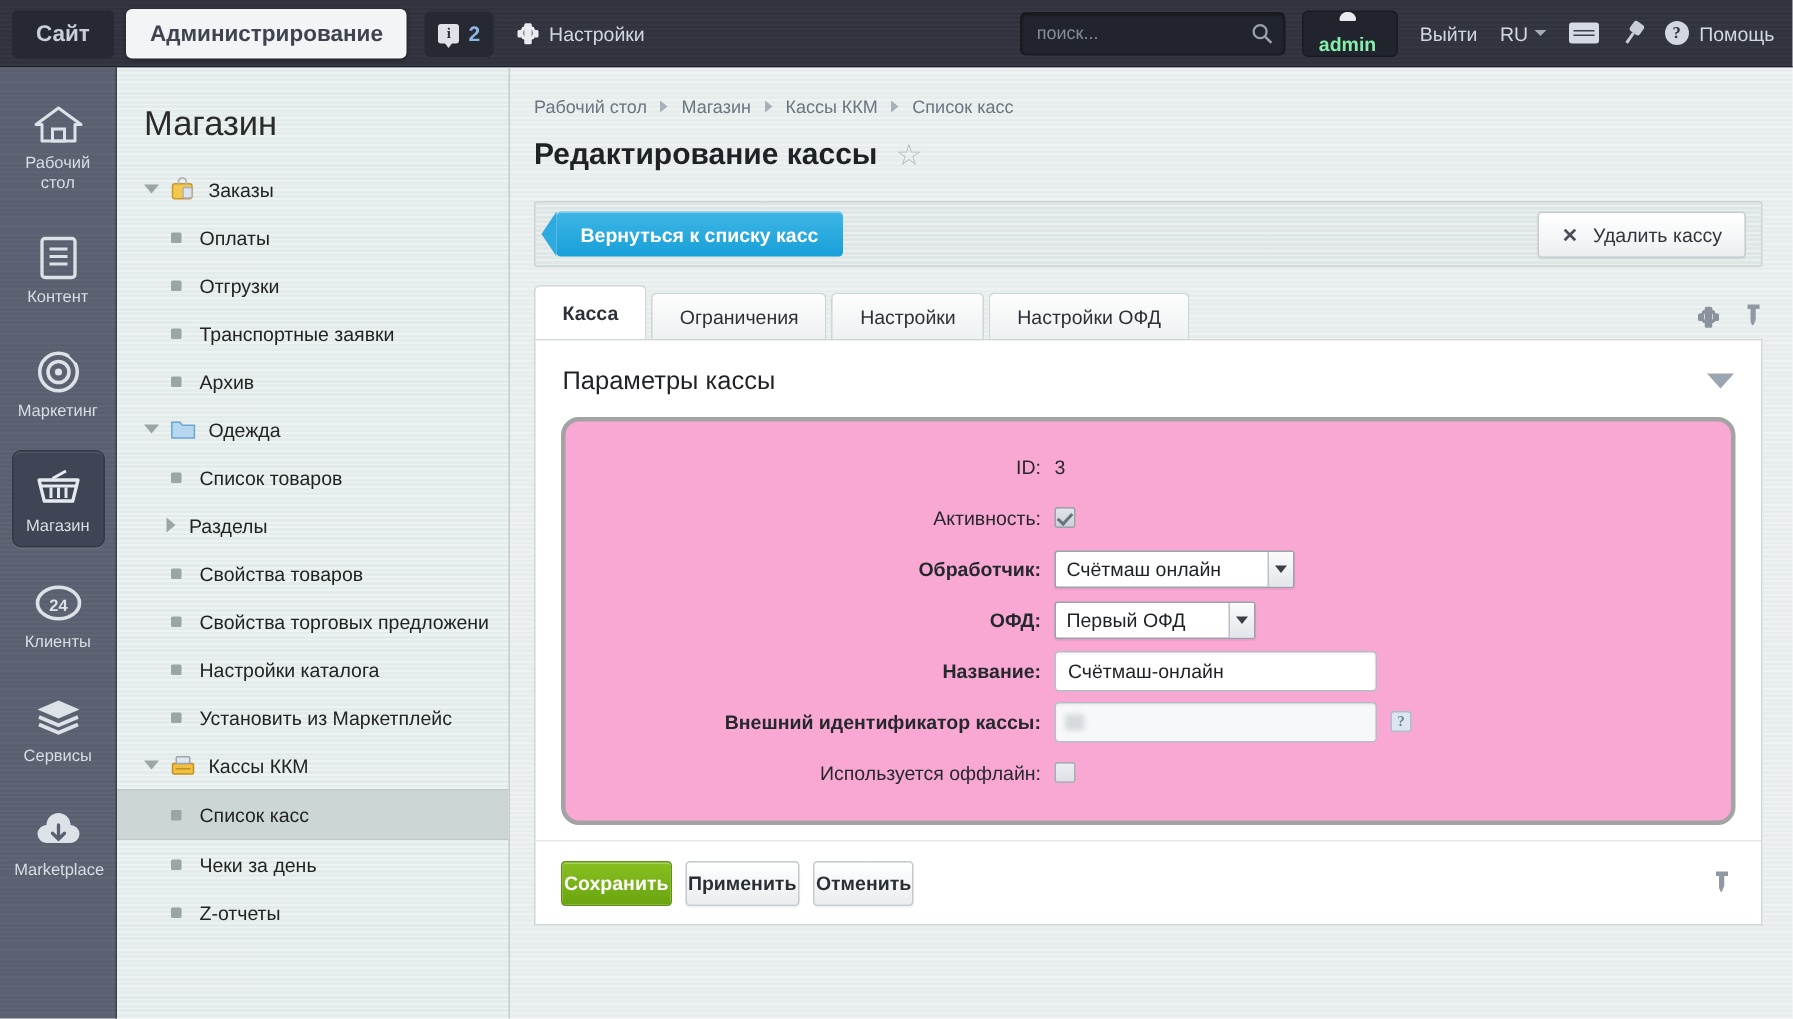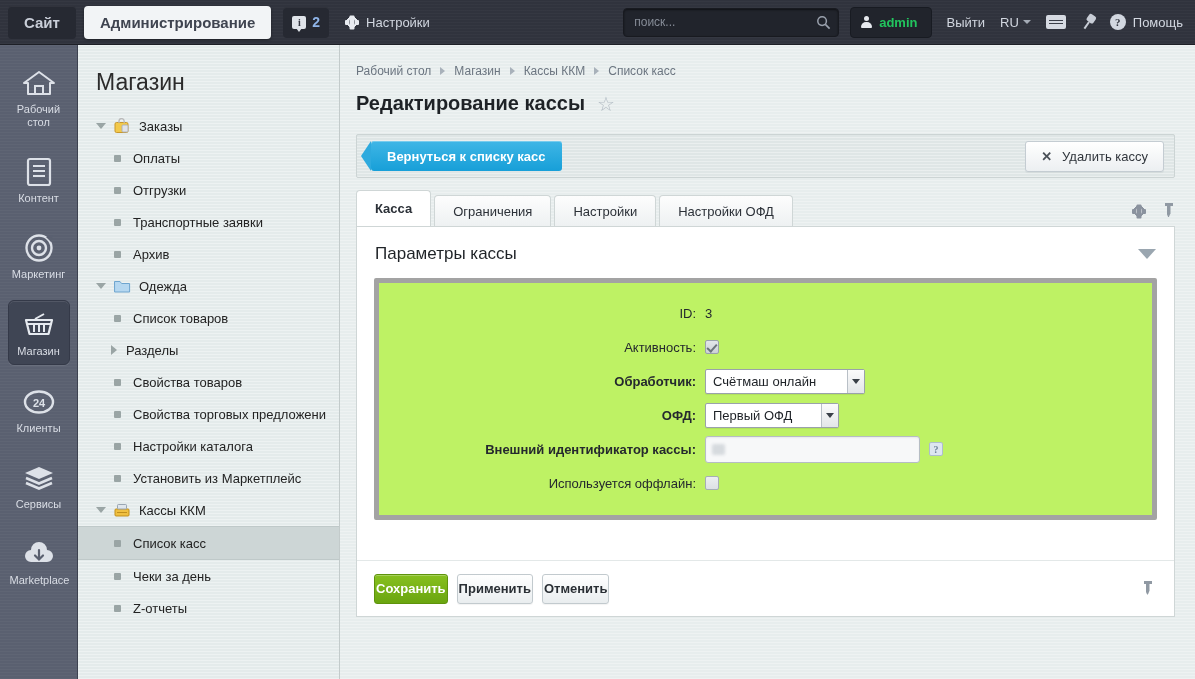--- a/index.html
+++ b/index.html
@@ -82,41 +82,42 @@
     background: #30333d; border-radius: 50%;
   }
   .gear.dk::before, .gear.dk::after { background: #8a929e; }
   .gear.dk { background: radial-gradient(circle at 50% 50%, transparent 0 2.6px, #8a929e 2.6px 5.2px, transparent 5.3px); }
   .gear.dk .gear-mask { background: #f2f4f6; }
 
   .search-wrap {
     margin-left: auto; position: relative;
   }
   .search-box {
-    width: 216px; height: 29px;
+    width: 177px; height: 29px;
     background: #21242c; border: 1px solid #181a20;
     border-radius: 4px; color: #8c929e;
     padding: 0 28px 0 10px; font-size: 12px;
     font-family: "Liberation Sans", sans-serif;
     outline: none;
     box-shadow: inset 0 1px 2px rgba(0,0,0,0.5);
     margin-left: 24px;
   }
   .search-box::placeholder { color: #868c97; }
   .search-ico {
     position: absolute; right: 8px; top: 7px;
     width: 15px; height: 15px; cursor: pointer;
   }
   .user-chip {
     margin-left: 11px; height: 31px; padding: 0 13px 0 10px;
     background: #21242c; border: 1px solid #181b22;
     border-radius: 4px;
     display: flex; align-items: center; gap: 7px;
-    color: #22c55e; font-weight: bold; font-size: 13px;
+    color: #86efac; font-weight: bold; font-size: 13px;
     cursor: pointer;
+    flex-direction: column;
   }
   .person {
     width: 11px; height: 13px; position: relative;
   }
   .person::before {
     content: ""; position: absolute; top: 0; left: 3px;
     width: 5px; height: 5px; border-radius: 50%; background: #e6e9ee;
   }
   .person::after {
     content: ""; position: absolute; bottom: 1px; left: 0;
@@ -336,22 +337,22 @@
   }
   .section-head h2 {
     margin: 0; font-size: 17px; font-weight: normal; color: #1f2327;
   }
   .collapse-tri {
     margin-left: auto; width: 0; height: 0;
     border-left: 9px solid transparent; border-right: 9px solid transparent;
     border-top: 10px solid #9aa6b0; cursor: pointer;
   }
   .fieldbox {
-    margin: 0 17px; background: #bef264;
-    border: 5px solid #a3a3a3; border-radius: 2px;
+    margin: 0 17px; background: #f9a8d4;
+    border: 3px solid #a3a3a3; border-radius: 12px;
     padding: 14px 0 16px 0;
   }
   .frow {
     display: flex; align-items: center; min-height: 32px;
     margin-bottom: 2px;
   }
   .flabel {
     width: 326px; text-align: right; padding-right: 9px;
     font-size: 13px; color: #25292e; flex: none;
   }
@@ -725,20 +726,24 @@
       </div>
 
       <div class="frow">
         <div class="flabel b">ОФД:</div>
         <div class="sel w2">
           <span>Первый ОФД</span>
           <span class="arr"></span>
         </div>
       </div>
 
+      <div class="frow">
+        <div class="flabel b">Название:</div>
+        <input class="txt w1" type="text" value="Счётмаш-онлайн" style="">
+      </div>
 
       <div class="frow">
         <div class="flabel b">Внешний идентификатор кассы:</div>
         <div style="position:relative;display:flex;align-items:center;">
           <input class="txt w2" type="text" value="" style="">
           <span class="blurdot" style="position:absolute;left:6px;top:8px;"></span>
         </div>
         <span class="qmark">?</span>
       </div>
 

